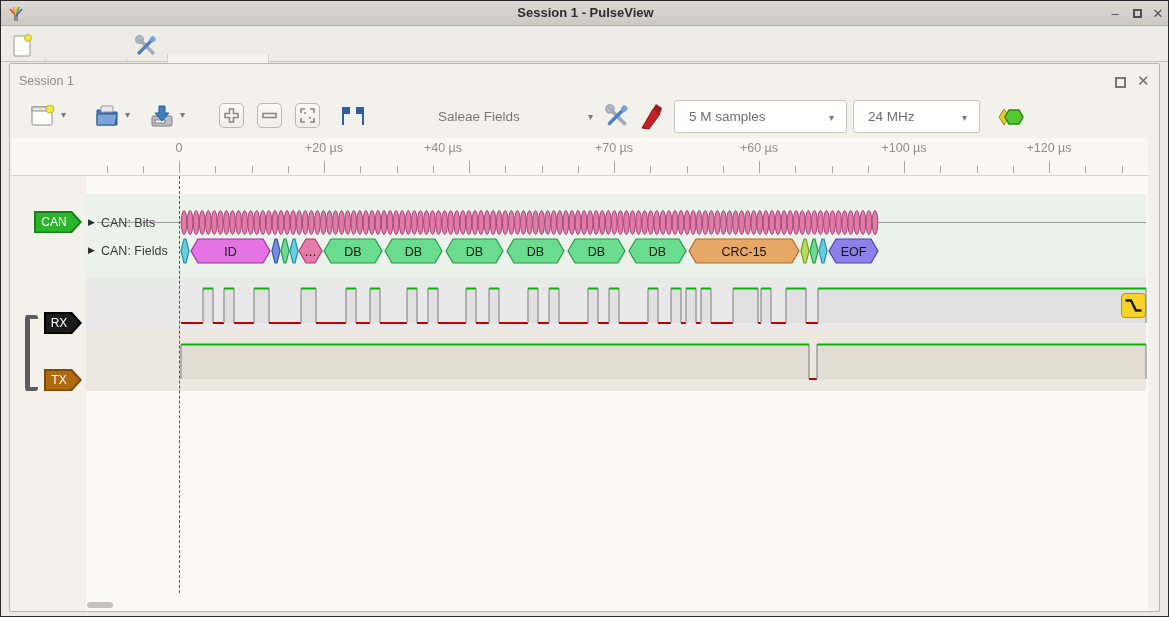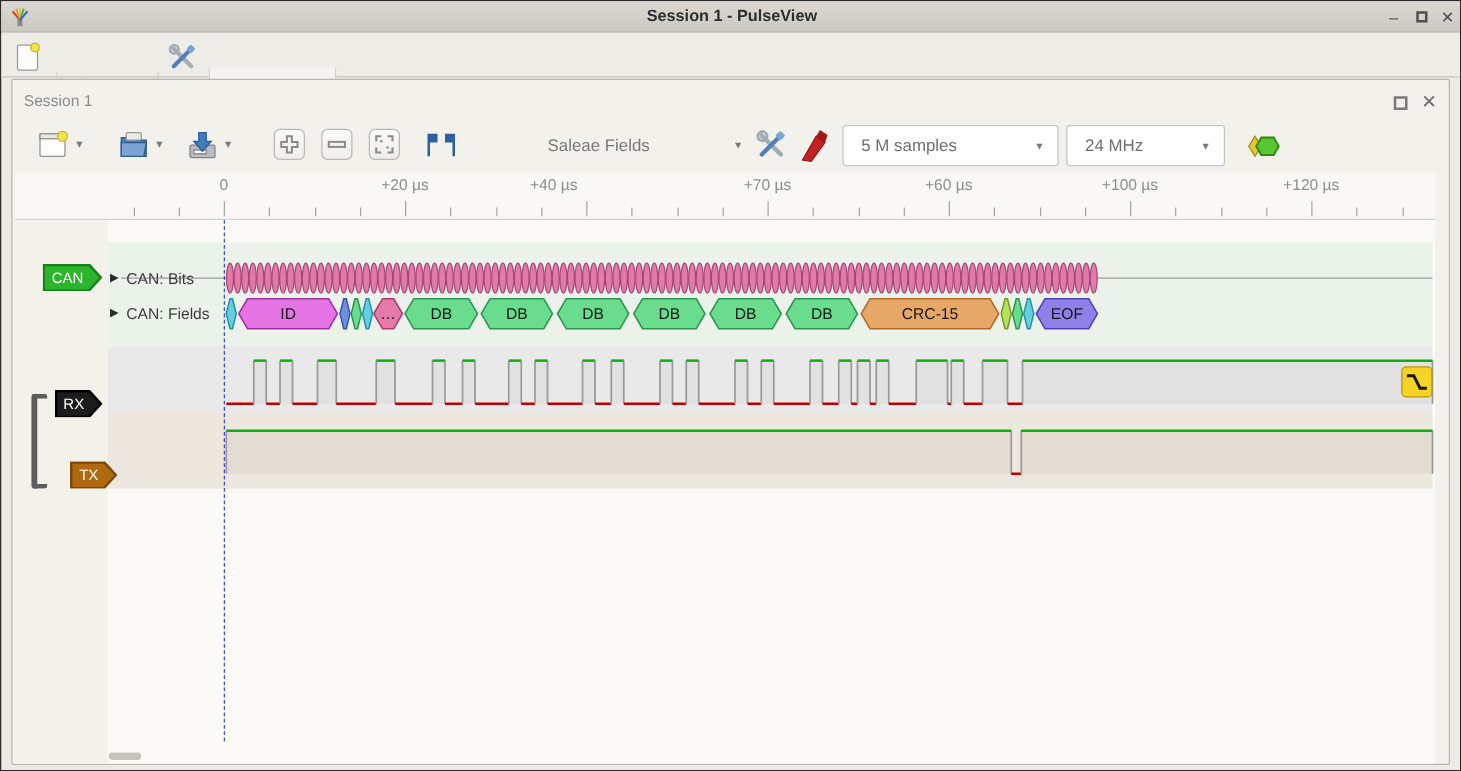--- a/index.html
+++ b/index.html
@@ -511,21 +511,21 @@
     <span class="expander" style="left:76px;top:79px">▶</span>
     <span class="rowlabel" style="left:89px;top:78px">CAN: Bits</span>
     <span class="expander" style="left:76px;top:107px">▶</span>
     <span class="rowlabel" style="left:89px;top:106px">CAN: Fields</span>
 
     <div class="bracket"></div>
     <div class="tag" id="rx-tag" style="left:32px;top:174px;width:38px">
       <div class="tag-outer" style="background: rgb(0, 0, 0);"></div>
       <div class="tag-inner" style="background: rgb(27, 27, 27);">RX</div>
     </div>
-    <div class="tag" id="tx-tag" style="left:44px;top:231px;width:38px">
+    <div class="tag" id="tx-tag" style="left:32px;top:231px;width:38px">
       <div class="tag-outer" style="background: rgb(122, 74, 8);"></div>
       <div class="tag-inner" style="background: rgb(177, 105, 15);">TX</div>
     </div>
 
     <div class="trigbadge">
       <svg class="icon-svg" width="23" height="23" viewBox="0 0 23 23">
         <path d="M3.5 6.5 H9 L14 16.5 H19.5" fill="none" stroke="#1a1a1a" stroke-width="2.4"></path>
       </svg>
     </div>
 

